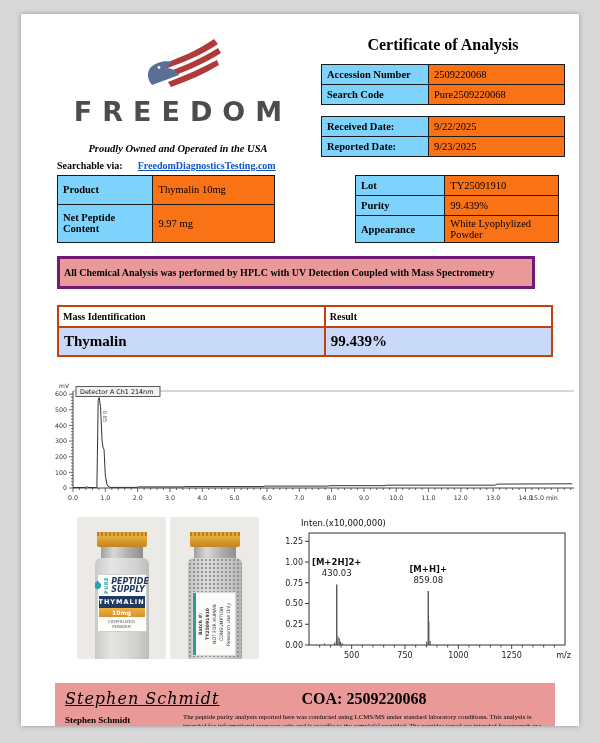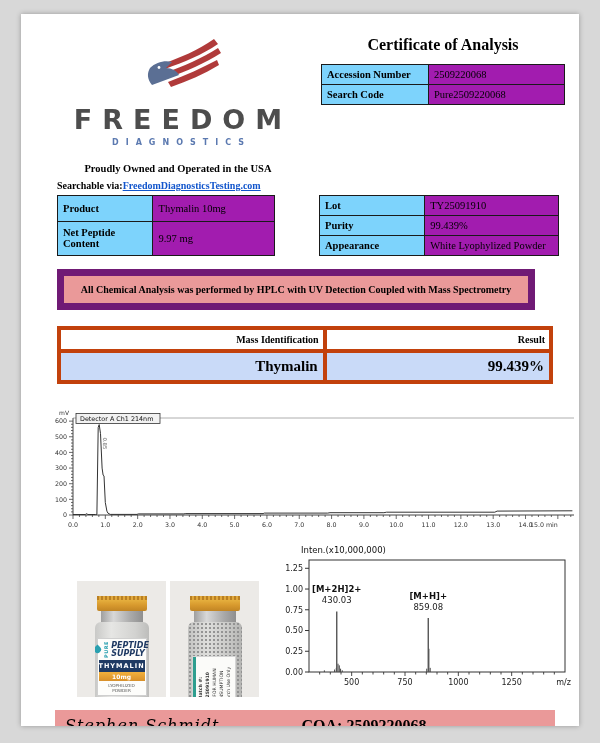--- a/index.html
+++ b/index.html
@@ -3,54 +3,54 @@
 <meta charset="utf-8">
 <style>
   html,body{margin:0;padding:0;}
   .stage{width:600px;height:743px;background:#d8d8d8;overflow:hidden;font-family:"Liberation Serif",serif;color:#000;}
   .page{width:558px;height:712px;margin:14px auto 0;background:#ffffff;box-shadow:0 0 5px rgba(0,0,0,.3);overflow:hidden;position:relative;}
 
   
   .header{display:flex;padding:14px 14px 0 14px;}
   .brandcol{width:286px;text-align:center;padding-top:10px;}
   .eagle{display:block;margin:0 auto;}
-  .wordmark{font-family:"DejaVu Sans",sans-serif;font-weight:bold;font-size:27px;letter-spacing:10px;color:#4d4d4d;margin-top:10px;margin-left:10px;}
+  .wordmark{font-family:"DejaVu Sans",sans-serif;font-weight:bold;font-size:27px;letter-spacing:10px;color:#4d4d4d;margin-top:2px;margin-left:10px;}
   .subbrand{font-family:"DejaVu Sans",sans-serif;font-weight:bold;font-size:8px;letter-spacing:7px;color:#5b79b0;margin-top:3px;margin-left:7px;}
-  .tagline{font-weight:bold;font-size:10.5px;margin-top:16px;}
+  .tagline{font-weight:bold;font-size:10.5px;margin-top:16px;font-style:italic;}
   .search-line{font-weight:bold;font-size:10px;margin-top:6px;text-align:left;padding-left:22px;}
-  a.doc-link{color:#1155cc;text-decoration:underline;font-weight:bold;margin-left:0;}
+  a.doc-link{color:#1155cc;text-decoration:underline;font-weight:bold;margin-left:15px;}
 
   .titlecol{width:244px;margin-left:auto;}
   .coa-title{font-size:16px;font-weight:bold;text-align:center;margin:8px 0 10px 0;white-space:nowrap;}
 
   table.kv{border-collapse:collapse;width:100%;}
   table.kv td{border:1px solid #1a1a1a;font-size:10.5px;padding:2px 5px;height:15px;}
   td.k{background:#7dd3fc;font-weight:bold;width:44%;}
-  td.v{background:#a21caf;}
+  td.v{background:#f97316;}
   .gap12{height:11px;}
 
   
   .prodrow{display:flex;justify-content:space-between;margin:4px 20px 0 36px;}
   .prodrow table.kv{width:218px;}
-  .prodrow table.kv.right{width:240px;padding-left:44px;}
-
-  
-  .banner{margin:13px 44px 0 36px;background:#ea9999;border:7px solid #701a75;font-weight:bold;font-size:10px;text-align:center;padding:8px 4px;}
+  .prodrow table.kv.right{width:204px;padding-left:44px;}
+
+  
+  .banner{margin:13px 44px 0 36px;background:#ea9999;border:3px solid #701a75;font-weight:bold;font-size:10px;padding:8px 4px;}
 
   
   .massid{margin:16px 26px 0 36px;border-collapse:collapse;width:496px;}
-  .massid td{border:4px solid #c2410c;text-align:right;}
+  .massid td{border:2px solid #c2410c;text-align:left;}
   .massid .hdr td{font-weight:bold;font-size:10px;padding:4px;background:#fff;}
   .massid .dat td{font-weight:bold;font-size:15px;padding:5px;background:#c9daf8;}
 
   
   .chromwrap{margin:24px 0 0 22px;}
   .bottomrow{display:flex;margin:8px 0 0 56px;align-items:flex-start;}
   .vials{display:flex;gap:4px;}
-  .photo{width:89px;height:116px;background:#eceae7;position:relative;overflow:hidden;margin-top:37px;}
+  .photo{width:89px;height:142px;background:#eceae7;position:relative;overflow:hidden;}
   .vial{position:absolute;left:50%;top:6px;transform:translateX(-50%);width:58px;}
   .cap{width:50px;height:15px;margin:0 auto;background:linear-gradient(#f0c04a,#d89a2e 60%,#c18524);border-radius:4px 4px 2px 2px;background-size:100% 100%;}
   .cap:after{content:"";display:block;height:4px;margin-top:9px;background:repeating-linear-gradient(90deg,#b97f22 0 2px,#e0a83c 2px 4px);}
   .ring{width:42px;height:11px;margin:0 auto;background:linear-gradient(90deg,#9f9f9f,#d8d8d8 30%,#aaaaaa 70%,#8f8f8f);}
   .bodyglass{width:54px;height:108px;margin:0 auto;border-radius:6px 6px 8px 8px;background:linear-gradient(90deg,#c9c9c7,#e6e6e4 30%,#d2d2d0 75%,#bdbdbb);position:relative;overflow:hidden;}
   .speckle{background-image:radial-gradient(#8f8f8f 0.7px,transparent 0.8px),linear-gradient(90deg,#c4c4c2,#dededc 35%,#c9c9c7 75%,#b5b5b3);background-size:4px 4px,100% 100%;}
   .flabel{position:absolute;left:2px;right:2px;top:16px;background:#fdfdfb;border:0.5px solid #cfcfcf;padding:2px 1px 1px 1px;}
   .flabel .toprow{display:flex;align-items:center;justify-content:center;gap:2px;}
   .drop{width:7px;height:7px;background:#2aa0b0;border-radius:0 50% 50% 50%;transform:rotate(45deg);flex:0 0 auto;}
   .purev{writing-mode:vertical-rl;transform:rotate(180deg);font-family:"DejaVu Sans",sans-serif;font-weight:bold;font-size:5px;color:#2aa0b0;letter-spacing:0.5px;}
@@ -85,21 +85,20 @@
     <div class="header">
       <div class="brandcol">
         <svg class="eagle" width="92" height="56" viewBox="0 0 92 56">
           <path d="M30 26 C48 20, 66 12, 82 1 L86 6 C70 17, 52 24, 33 31 Z" fill="#b03a3a"></path>
           <path d="M33 35 C52 28, 70 20, 86 10 L89 15 C73 25, 55 33, 36 40 Z" fill="#b03a3a"></path>
           <path d="M36 44 C54 37, 70 30, 85 22 L87 27 C72 36, 56 43, 39 49 Z" fill="#b03a3a"></path>
           <path d="M18 30 C24 24, 33 22, 40 24 L34 30 C40 30, 45 33, 47 37 L20 47 C15 41, 15 35, 18 30 Z" fill="#5b6f94"></path>
           <circle cx="27" cy="29.5" r="1.4" fill="#ffffff"></circle>
         </svg>
         <div class="wordmark">FREEDOM</div>
-        <div class="subbrand">DIAGNOSTICS</div>
         <div class="tagline">Proudly Owned and Operated in the USA</div>
         <div class="search-line">
           <span>Searchable via:</span><a class="doc-link" href="#">FreedomDiagnosticsTesting.com</a>
         </div>
       </div>
 
       <div class="titlecol">
         <div class="coa-title">Certificate of Analysis</div>
         <table class="kv">
           <tbody>
@@ -107,20 +106,32 @@
             <td class="k">Accession Number</td>
             <td class="v">2509220068</td>
           </tr>
           <tr>
             <td class="k">Search Code</td>
             <td class="v">Pure2509220068</td>
           </tr>
         </tbody>
           </table>
         <div class="gap12"></div>
+        <table class="kv">
+          <tbody>
+              <tr>
+            <td class="k">Received Date:</td>
+            <td class="v">9/22/2025</td>
+          </tr>
+          <tr>
+            <td class="k">Reported Date:</td>
+            <td class="v">9/23/2025</td>
+          </tr>
+        </tbody>
+          </table>
       </div>
     </div>
 
     <div class="prodrow">
       <table class="kv">
         <tbody>
             <tr>
           <td class="k">Product</td>
           <td class="v">Thymalin 10mg</td>
         </tr>

